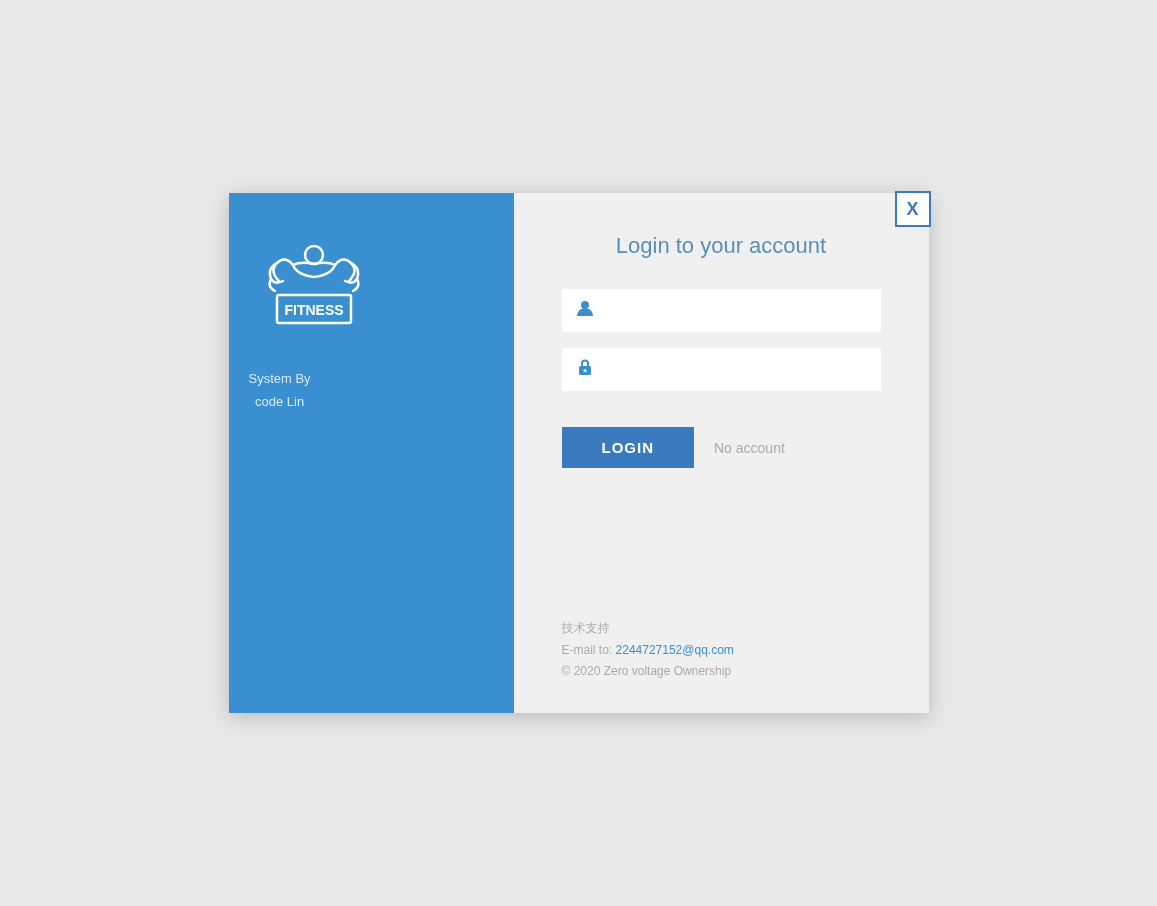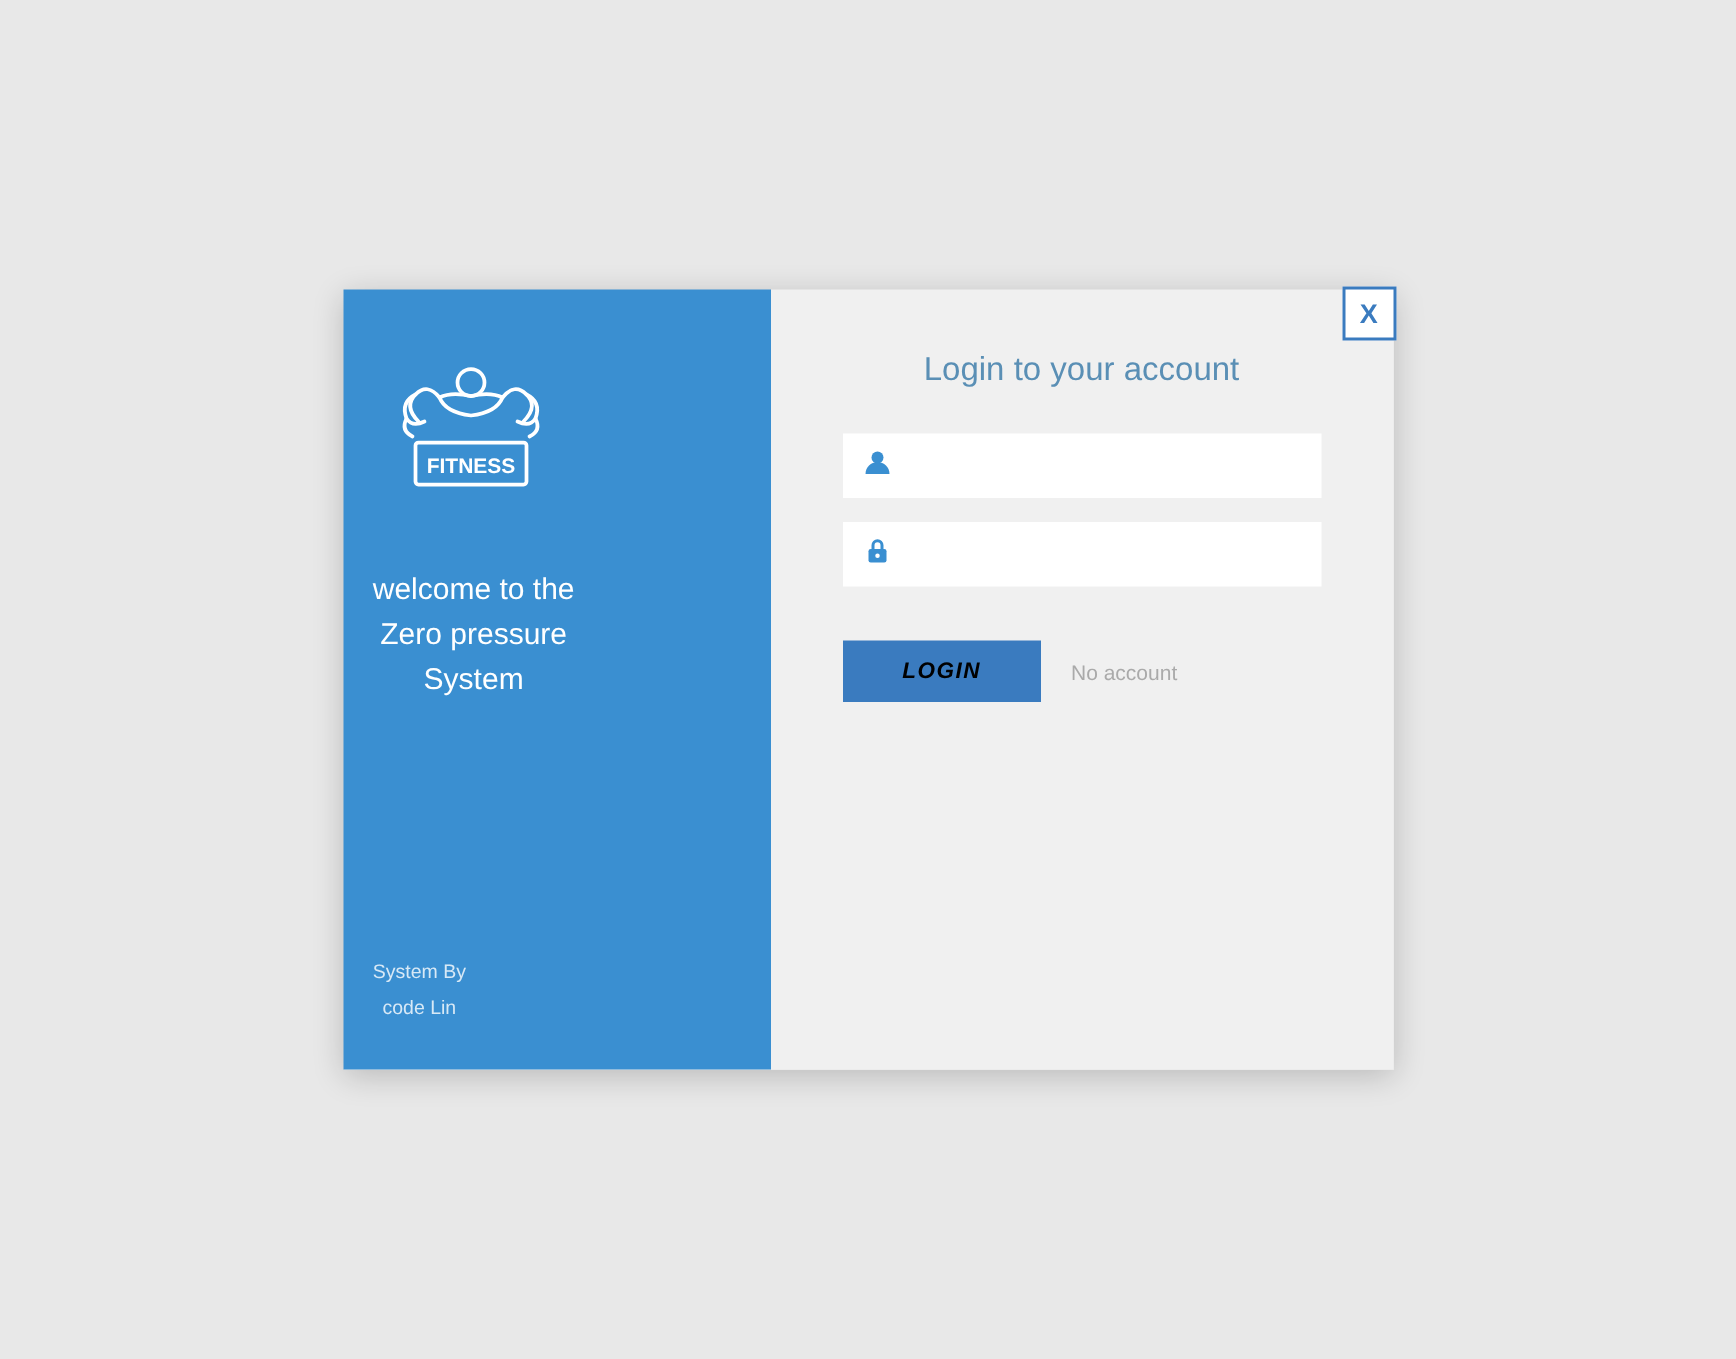--- a/index.html
+++ b/index.html
@@ -123,28 +123,27 @@
 
     .action-row {
       display: flex;
       align-items: center;
       margin-top: 20px;
       gap: 20px;
     }
 
     .login-btn {
       background-color: #3a7bbf;
-      color: #000000;
+      color: #ffffff;
       border: none;
       padding: 12px 40px;
       font-size: 15px;
       font-weight: bold;
       cursor: pointer;
       letter-spacing: 1px;
-      font-style: italic;
     }
 
     .no-account-text {
       color: #aaa;
       font-size: 14px;
       cursor: pointer;
     }
 
     .footer-info {
       margin-top: auto;
@@ -186,25 +185,20 @@
 
         <path d="M44 32 Q52 28 65 31 Q78 28 86 32" stroke="white" stroke-width="2.5" fill="none" stroke-linecap="round"></path>
 
         <path d="M44 32 Q48 42 65 44 Q82 42 86 32" stroke="white" stroke-width="2.5" fill="none" stroke-linecap="round"></path>
 
         <rect x="28" y="62" width="74" height="28" rx="2" stroke="white" stroke-width="2.5" fill="none"></rect>
         <text x="65" y="82" text-anchor="middle" fill="white" font-size="14" font-weight="bold" font-family="Arial">FITNESS</text>
       </svg>
     </div>
 
-    <div class="welcome-text">
-      <span>welcome to the</span><br>
-      <span>Zero pressure</span><br>
-      <span>System</span>
-    </div>
 
     <div class="dev-info">
       <div>System By</div>
       <div>code Lin</div>
     </div>
   </div>
 
   <div class="right-panel">
 
     <div class="login-title">Login to your account</div>
@@ -228,15 +222,23 @@
         </svg>
       </span>
       <input type="password" class="input-field" placeholder="" style="">
     </div>
 
     <div class="action-row">
       <button class="login-btn">LOGIN</button>
       <span class="no-account-text">No account</span>
     </div>
 
+    <div class="footer-info">
+      <div>技术支持</div>
+      <div>
+        <span>E-mail to:</span>
+        <a href="#">2244727152@qq.com</a>
+      </div>
+      <div>© 2020  Zero voltage Ownership</div>
+    </div>
 
   </div>
 </div>
 
 </body></html>

